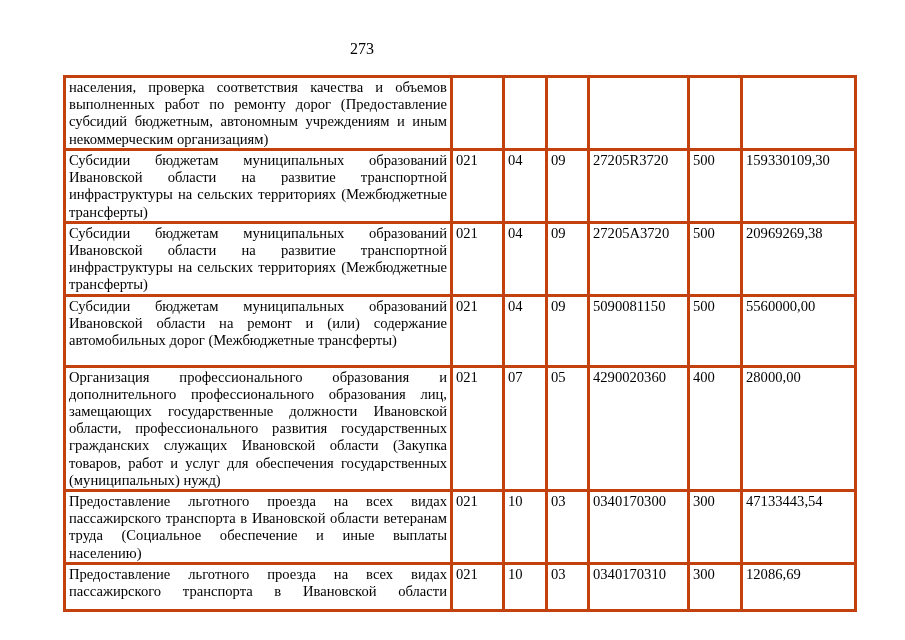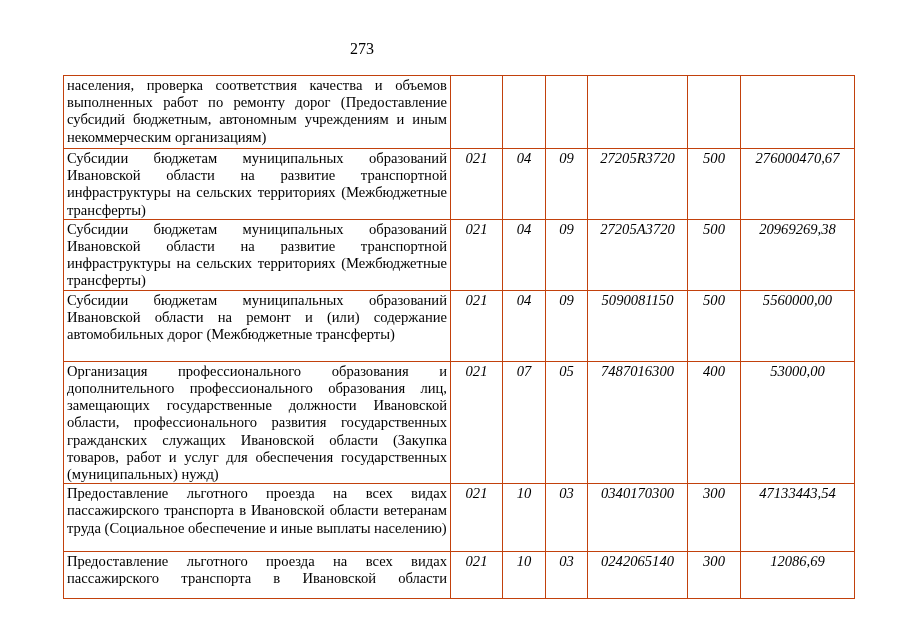--- a/index.html
+++ b/index.html
@@ -24,38 +24,36 @@
     line-height: 16px;
   }
   table.budget {
     position: absolute;
     left: 63px; top: 75px;
     width: 791px;
     border-collapse: collapse;
     table-layout: fixed;
   }
   table.budget td {
-    border: 1px solid #c2410c;
+    border: 3px solid #c2410c;
     vertical-align: top;
     font-size: 14.6px;
     line-height: 17.2px;
     padding: 1px 3px 0 3px;
     overflow: hidden;
   }
   td.cell-name {
     text-align: justify;
     padding-left: 4px;
     padding-right: 4px;
   }
   td.cell-name.cut {
     text-align-last: justify;
   }
   td.num {
-    text-align: center;
-    font-style: italic;
   }
 </style>
 </head>
 <body>
 
 <div class="page">
 
   <div class="page-number">273</div>
 
   <table class="budget">
@@ -78,21 +76,21 @@
         <td class="num"></td>
         <td class="num"></td>
       </tr>
       <tr style="height:70px">
         <td class="cell-name">Субсидии бюджетам муниципальных образований Ивановской области на развитие транспортной инфраструктуры на сельских территориях (Межбюджетные трансферты)</td>
         <td class="num">021</td>
         <td class="num">04</td>
         <td class="num">09</td>
         <td class="num">27205R3720</td>
         <td class="num">500</td>
-        <td class="num">276000470,67</td>
+        <td class="num">159330109,30</td>
       </tr>
       <tr style="height:71px">
         <td class="cell-name">Субсидии бюджетам муниципальных образований Ивановской области на развитие транспортной инфраструктуры на сельских территориях (Межбюджетные трансферты)</td>
         <td class="num">021</td>
         <td class="num">04</td>
         <td class="num">09</td>
         <td class="num">27205A3720</td>
         <td class="num">500</td>
         <td class="num">20969269,38</td>
       </tr>
@@ -103,38 +101,38 @@
         <td class="num">09</td>
         <td class="num">5090081150</td>
         <td class="num">500</td>
         <td class="num">5560000,00</td>
       </tr>
       <tr style="height:121px">
         <td class="cell-name">Организация профессионального образования и дополнительного профессионального образования лиц, замещающих государственные должности Ивановской области, профессионального развития государственных гражданских служащих Ивановской области (Закупка товаров, работ и услуг для обеспечения государственных (муниципальных) нужд)</td>
         <td class="num">021</td>
         <td class="num">07</td>
         <td class="num">05</td>
-        <td class="num">7487016300</td>
+        <td class="num">4290020360</td>
         <td class="num">400</td>
-        <td class="num">53000,00</td>
+        <td class="num">28000,00</td>
       </tr>
       <tr style="height:68px">
         <td class="cell-name">Предоставление льготного проезда на всех видах пассажирского транспорта в Ивановской области ветеранам труда (Социальное обеспечение и иные выплаты населению)</td>
         <td class="num">021</td>
         <td class="num">10</td>
         <td class="num">03</td>
         <td class="num">0340170300</td>
         <td class="num">300</td>
         <td class="num">47133443,54</td>
       </tr>
       <tr style="height:47px">
         <td class="cell-name cut">Предоставление льготного проезда на всех видах пассажирского транспорта в Ивановской области</td>
         <td class="num">021</td>
         <td class="num">10</td>
         <td class="num">03</td>
-        <td class="num">0242065140</td>
+        <td class="num">0340170310</td>
         <td class="num">300</td>
         <td class="num">12086,69</td>
       </tr>
     </tbody>
   </table>
 
 </div>
 
 </body></html>

